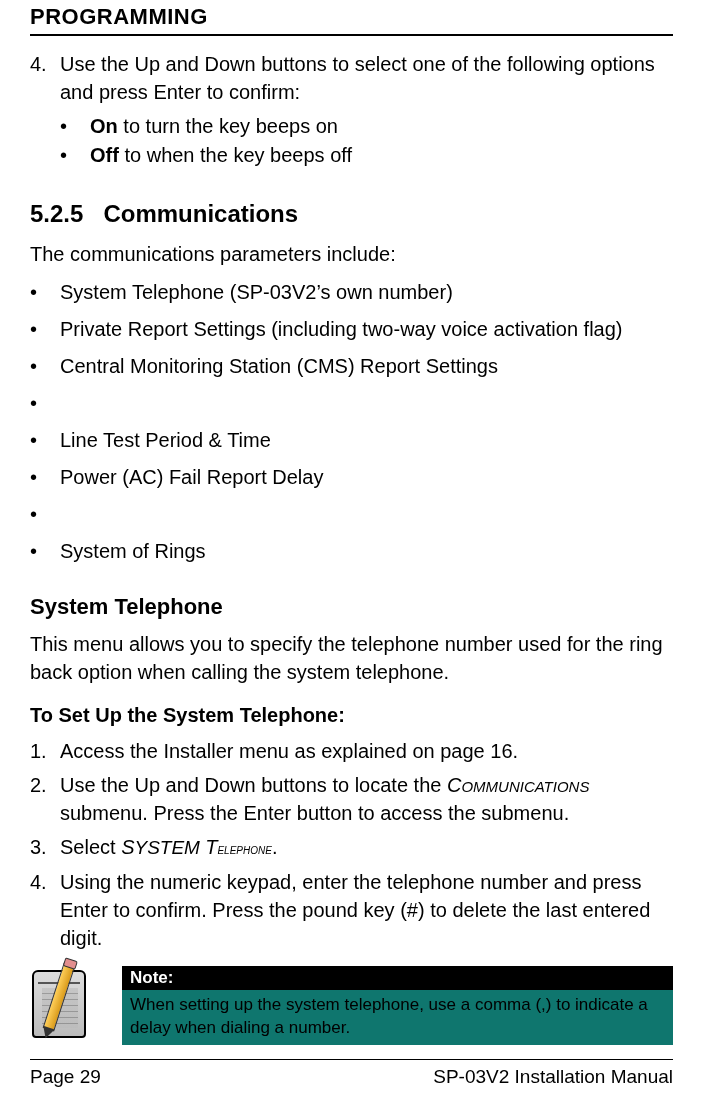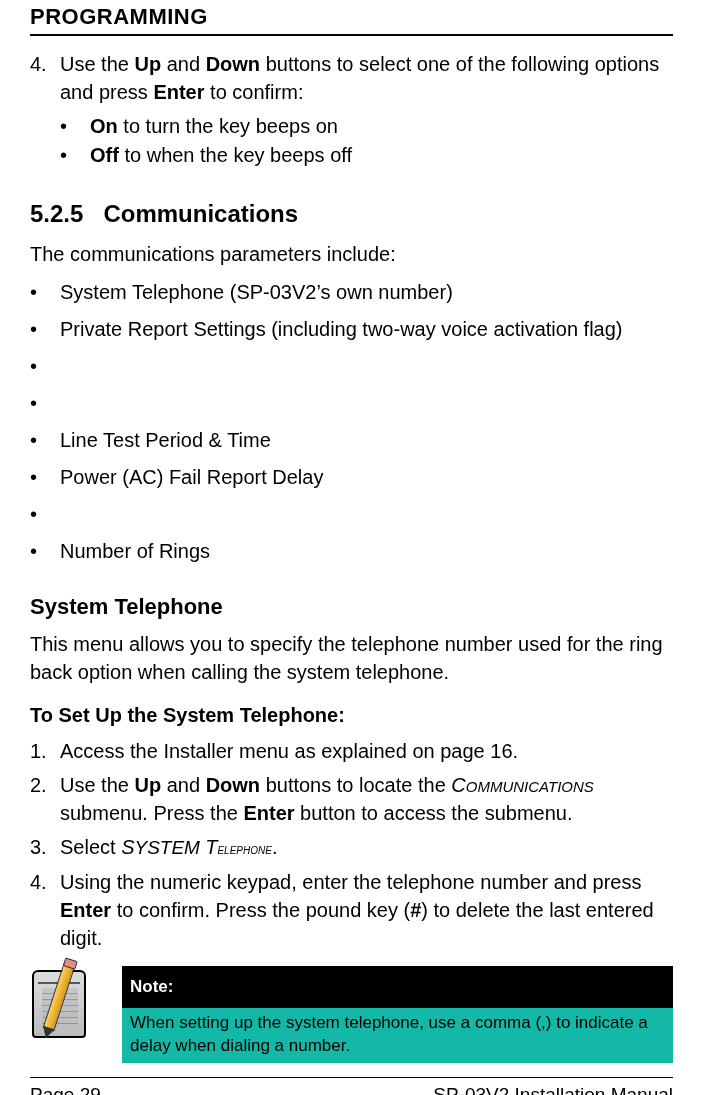--- a/index.html
+++ b/index.html
@@ -33,21 +33,21 @@
     width: 30px;
     flex: none;
     font-size: 20px;
     line-height: 1.4;
   }
   .step-body {
     flex: 1;
     font-size: 20px;
     line-height: 1.4;
   }
-  .step-body .b { font-weight: 700; }
+  .step-body .b { font-weight: 400; }
   .scn { font-style: italic; }
   .sub-bullets {
     margin-top: 6px;
     margin-bottom: 18px;
   }
   .bullet-row {
     display: flex;
     align-items: flex-start;
     margin-left: 30px;
     font-size: 20px;
@@ -103,24 +103,24 @@
   }
   .note-box {
     flex: 1;
     font-family: Arial, Helvetica, sans-serif;
     font-size: 17px;
   }
   .note-title {
     background: #000;
     color: #fff;
     font-weight: 700;
-    padding: 11px 8px;
+    padding: 2px 8px;
   }
   .note-body {
-    background: #14b8a6;
+    background: #0f766e;
     padding: 4px 8px 6px 8px;
     line-height: 1.35;
   }
   .footer {
     display: flex;
     justify-content: space-between;
     border-top: 1.5px solid #000;
     margin-top: 14px;
     padding-top: 6px;
     font-size: 19px;
@@ -213,38 +213,39 @@
     <div class="bullet-row">
         <span class="dot"></span>
         <span>System Telephone (SP-03V2’s own number)</span>
       </div>
     <div class="bullet-row">
         <span class="dot"></span>
         <span>Private Report Settings (including two-way voice activation flag)</span>
       </div>
     <div class="bullet-row">
         <span class="dot"></span>
+        <span>Central Monitoring Station (CMS) Report Settings</span>
       </div>
     <div class="bullet-row">
         <span class="dot"></span>
       </div>
     <div class="bullet-row">
         <span class="dot"></span>
         <span>Line Test Period &amp; Time</span>
       </div>
     <div class="bullet-row">
         <span class="dot"></span>
         <span>Power (AC) Fail Report Delay</span>
       </div>
     <div class="bullet-row">
         <span class="dot"></span>
       </div>
     <div class="bullet-row">
         <span class="dot"></span>
-        <span>Number of Rings</span>
+        <span>System of Rings</span>
       </div>
   </div>
 
   <div class="subhead">System Telephone</div>
   <div class="para">This menu allows you to specify the telephone number used for the ring back option when calling the system telephone.</div>
 
   <div class="boldline">To Set Up the System Telephone:</div>
 
   <div class="step-row">
     <div class="step-num">1.</div>

